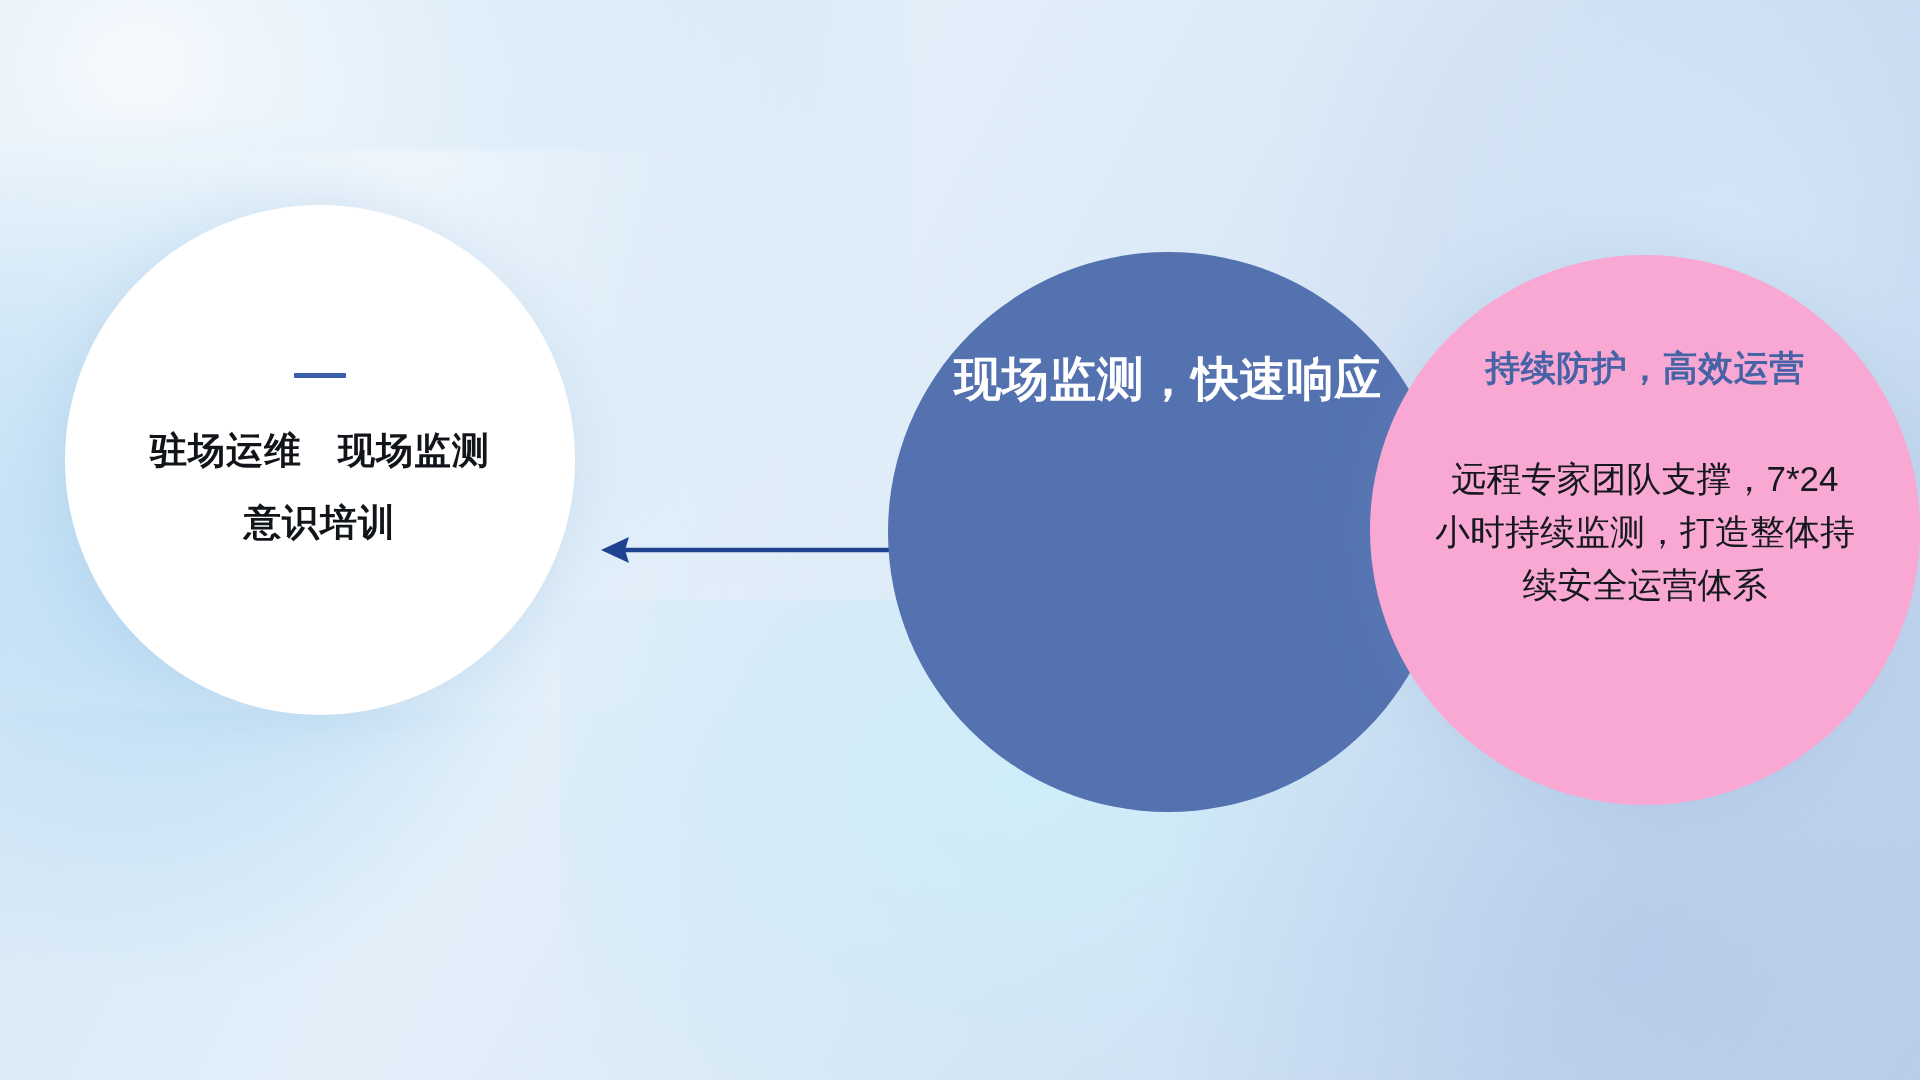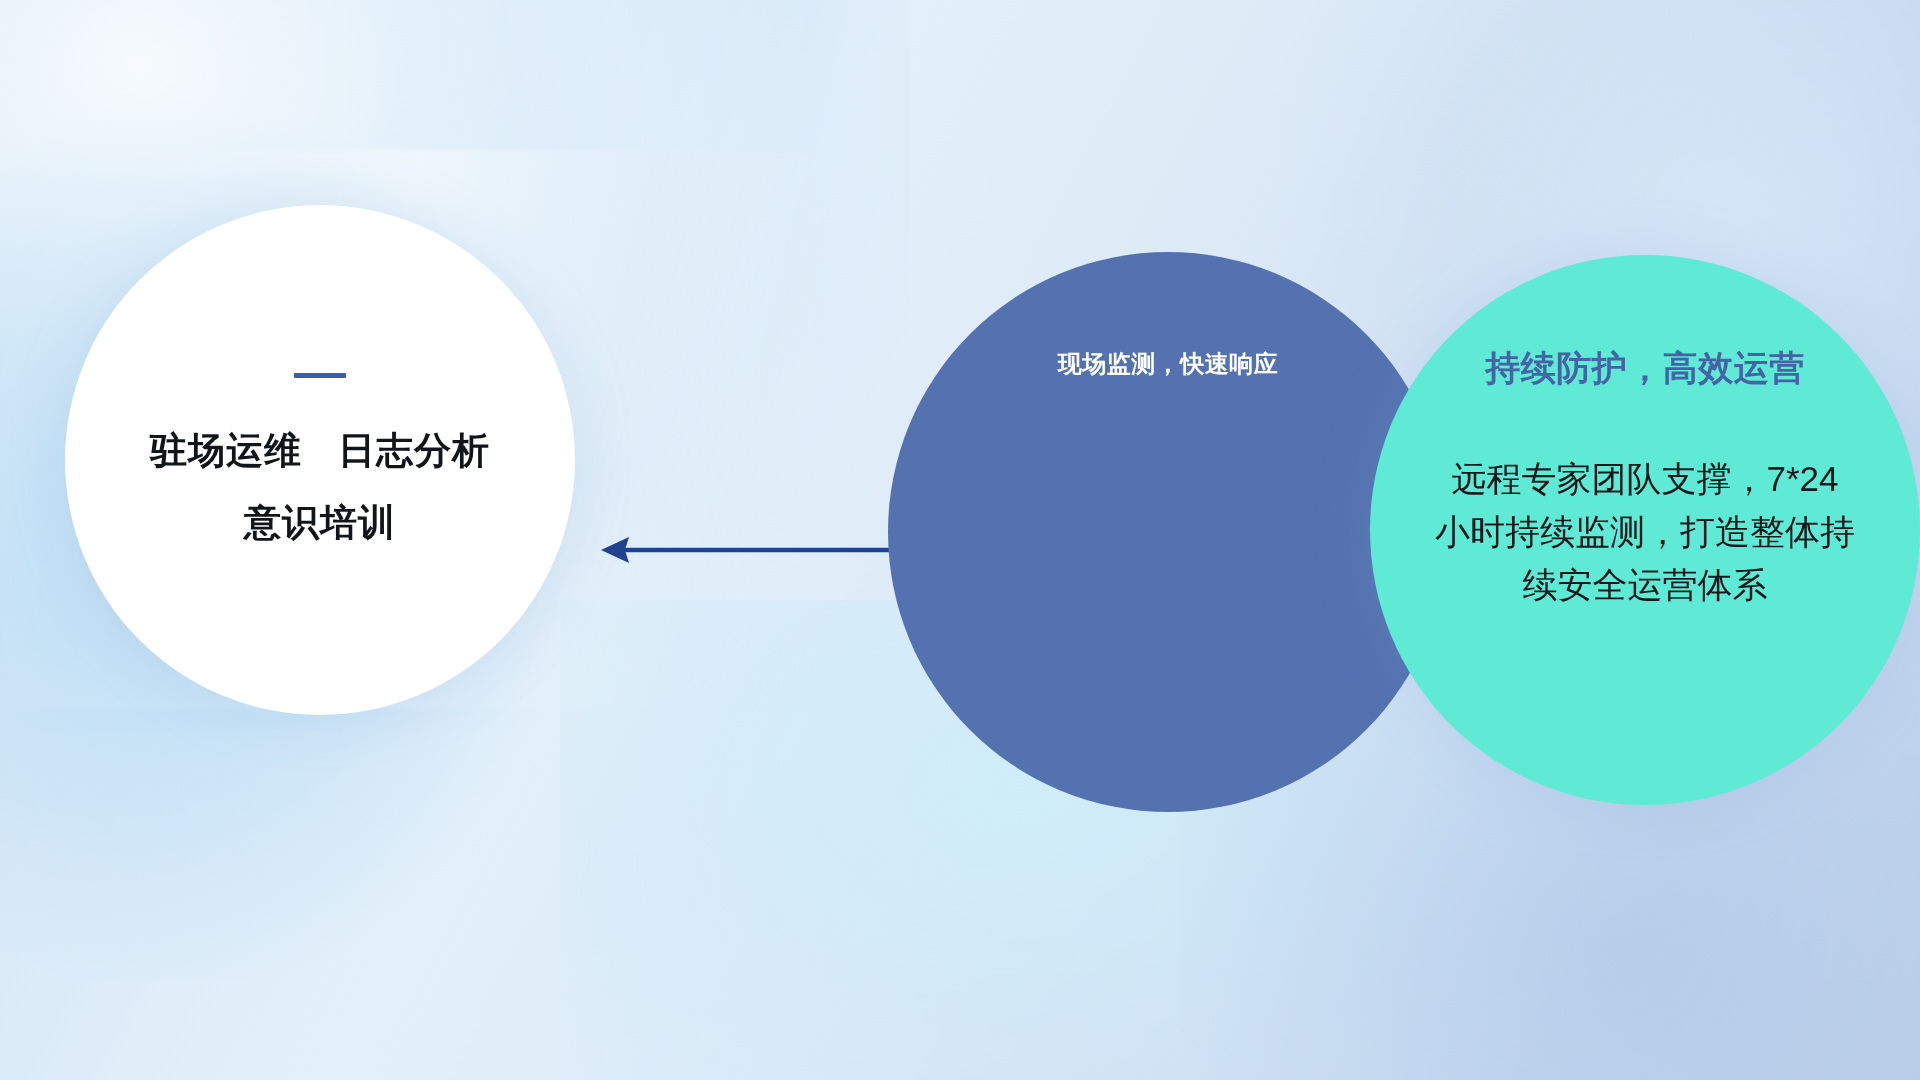--- a/index.html
+++ b/index.html
@@ -93,32 +93,32 @@
   .left-row.single { justify-content:center; }
 
   #circle-mid {
     left:888px; top:252px; width:560px; height:560px;
     background:#5472b0;
     display:flex; flex-direction:column; align-items:center;
     padding-top:96px;
     z-index:2;
   }
   #mid-title {
-    font-size:24px; font-weight:bold; color:#ffffff;
+    font-size:47px; font-weight:bold; color:#ffffff;
     letter-spacing:.5px; white-space:nowrap;
   }
   #mid-body {
     margin-top:62px; width:330px;
     font-size:29px; line-height:1.52; color:#f2f5fb;
     text-align:center;
   }
 
   #circle-right {
     left:1370px; top:255px; width:550px; height:550px;
-    background:#5eead4;
+    background:#f9a8d4;
     box-shadow: 0 0 60px rgba(120,160,205,.18);
     display:flex; flex-direction:column; align-items:center;
     padding-top:90px;
     z-index:3;
   }
   #right-title {
     font-size:35px; font-weight:bold; color:#4663a6;
     letter-spacing:.5px; white-space:nowrap;
   }
   #right-body {
@@ -146,21 +146,21 @@
 <svg id="arrow" viewBox="0 0 310 60">
   <line x1="305" y1="30" x2="26" y2="30" stroke="#1f4391" stroke-width="4.5"></line>
   <polygon points="6,30 34,17 30,30 34,43" fill="#1f4391"></polygon>
 </svg>
 
 <div class="circle" id="circle-left">
   <div class="dash"></div>
   <div id="left-lines">
     <div class="left-row">
       <span>驻场运维</span>
-      <span>日志分析</span>
+      <span>现场监测</span>
     </div>
     <div class="left-row single">
       <span>意识培训</span>
     </div>
   </div>
 </div>
 
 <div class="circle" id="circle-mid">
   <div id="mid-title">现场监测，快速响应</div>
 </div>

